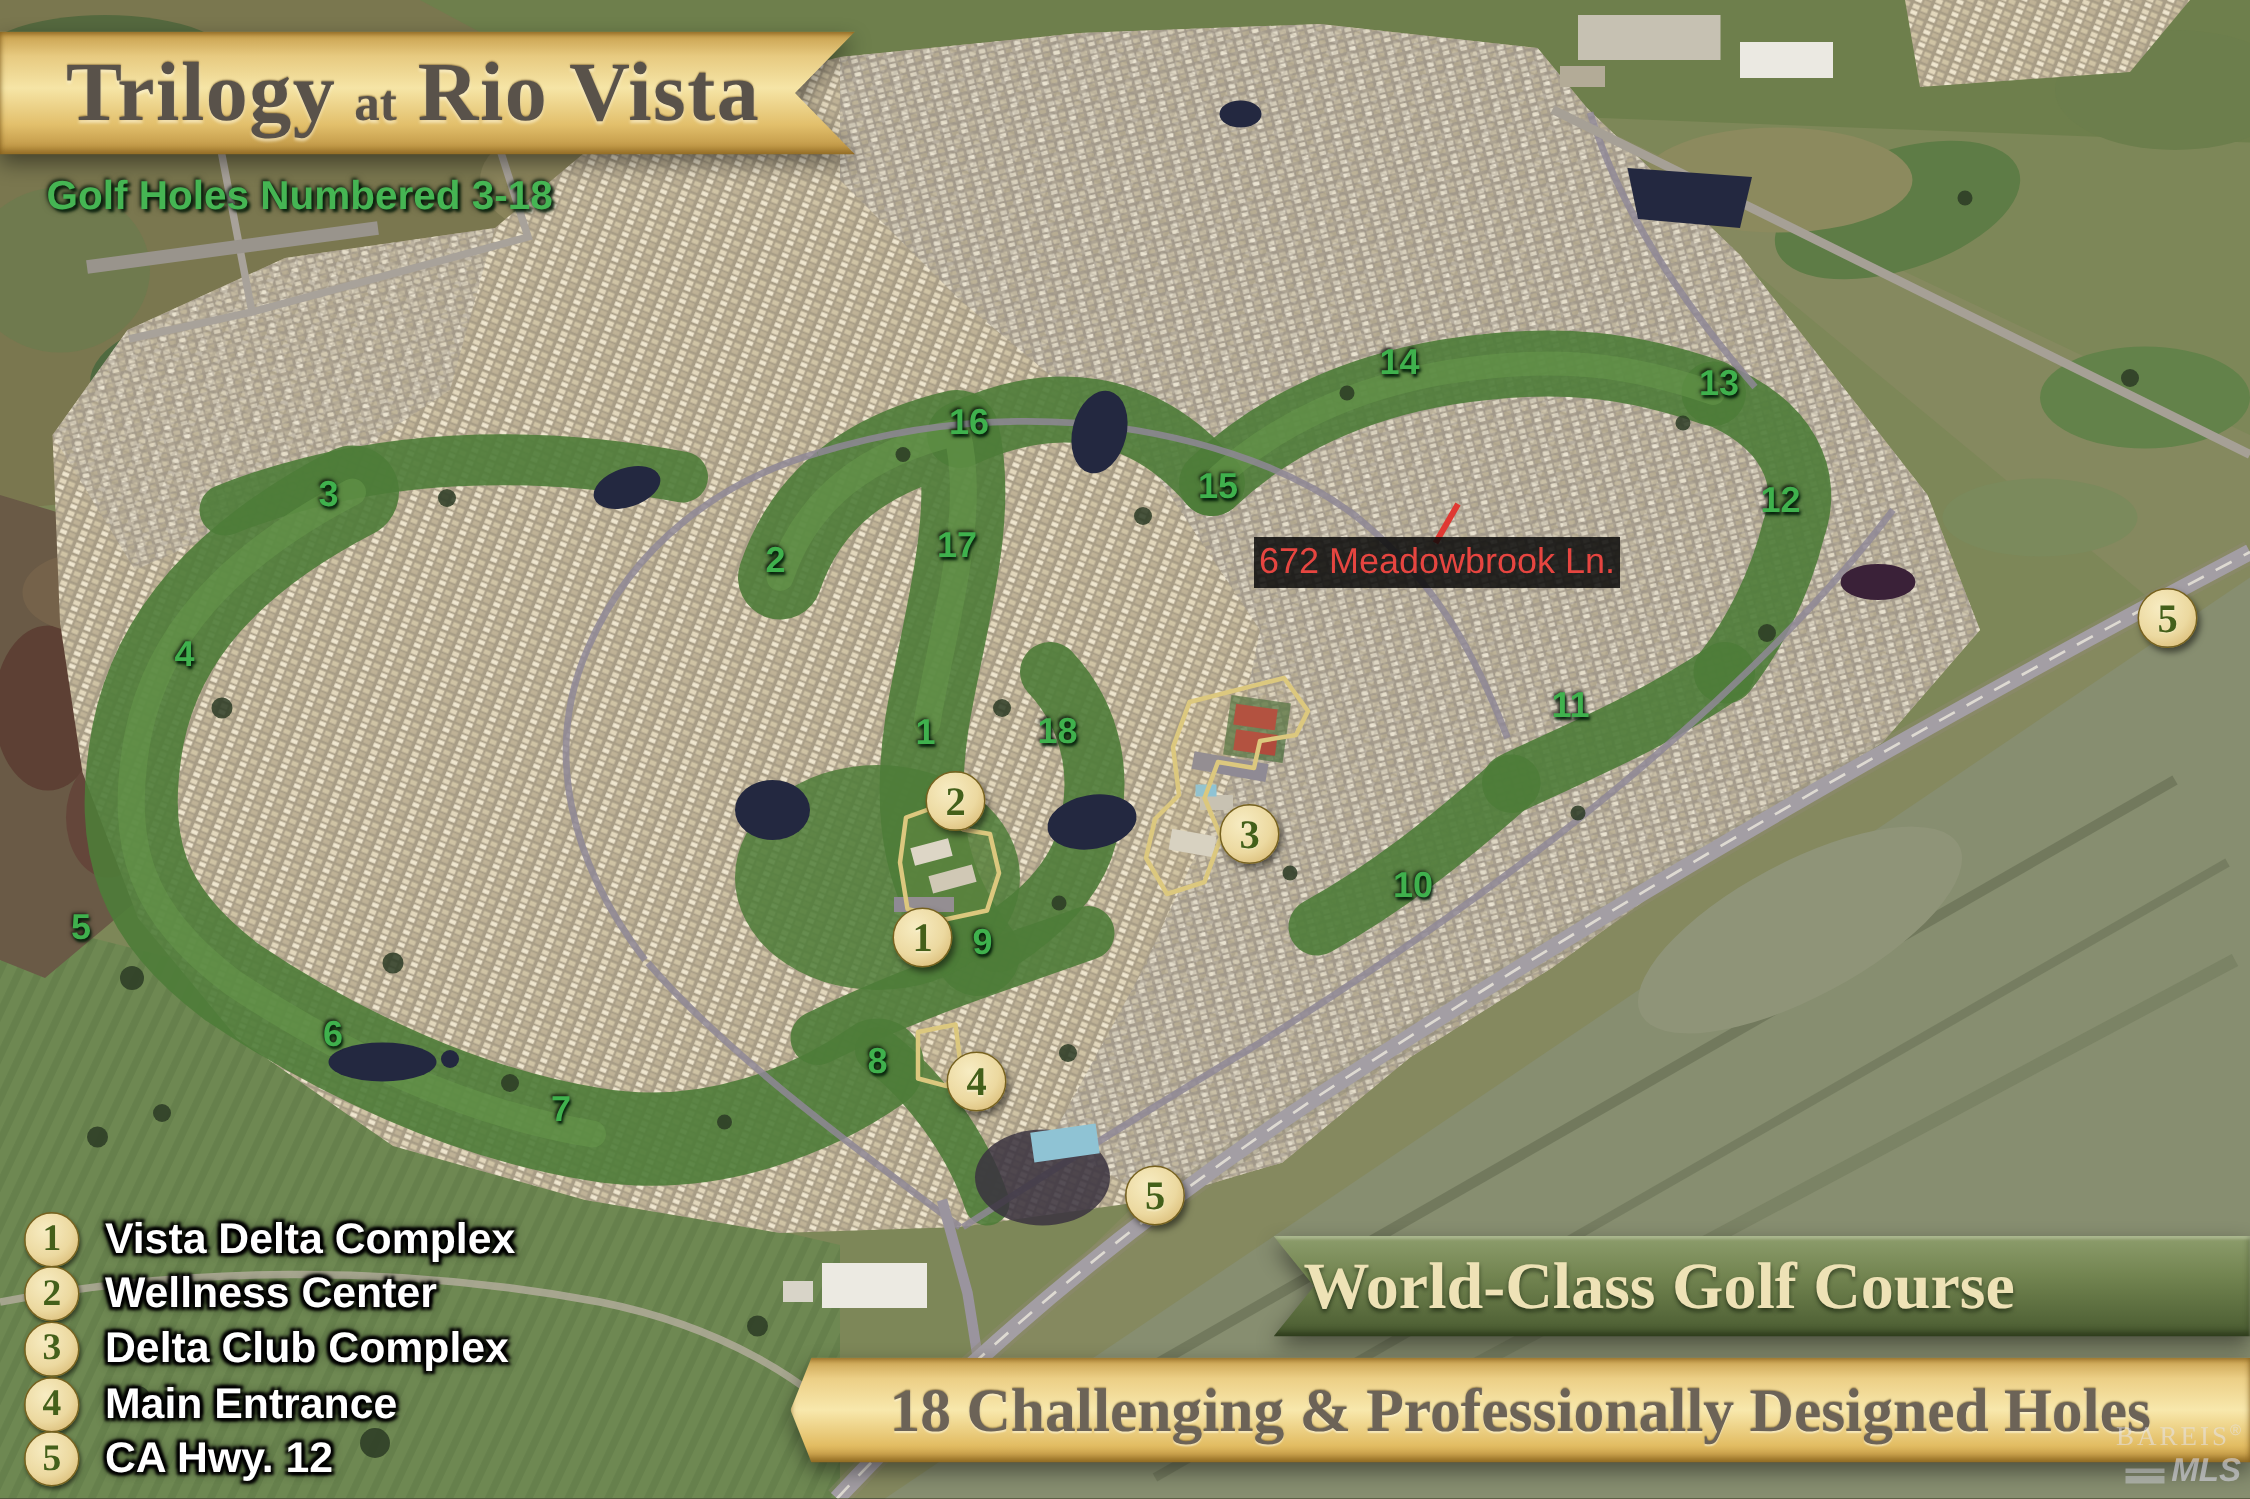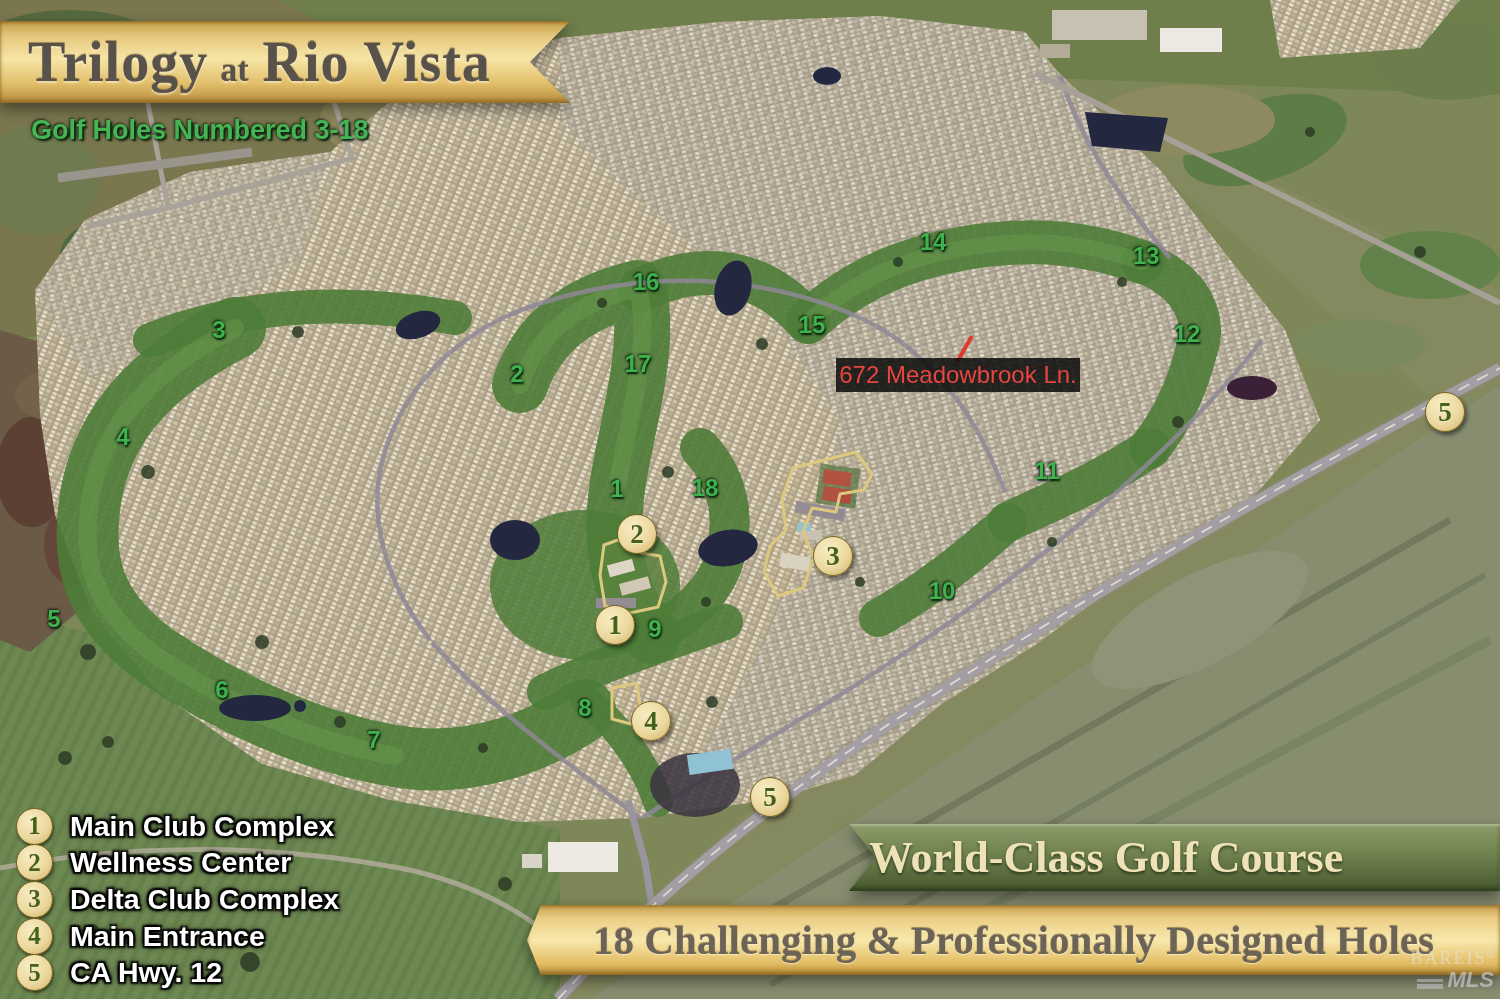--- a/index.html
+++ b/index.html
@@ -7,21 +7,21 @@
          font-family:"Liberation Sans",sans-serif;background:#7d8758;}
   .stage svg.map{position:absolute;inset:0;display:block;}
 
   
   .ribbon-wrap{position:absolute;filter:drop-shadow(0 6px 7px rgba(0,0,0,.45));}
   .ribbon{width:100%;height:100%;display:flex;align-items:center;}
   .ribbon-top-wrap{left:0;top:21px;width:570px;height:82px;}
   .ribbon-top{clip-path:polygon(0 0,100% 0,calc(100% - 40px) 50%,100% 100%,0 100%);
       background:linear-gradient(180deg,#c59c48 0%,#e7ca80 20%,#f6e5a6 46%,#e2bf6b 76%,#b78d3c 100%);
       box-shadow:inset 0 2px 3px rgba(110,75,15,.55), inset 0 -3px 4px rgba(110,75,15,.5);
-      padding-left:28px;box-sizing:border-box;}
+      padding-left:44px;box-sizing:border-box;}
   .title-text{font-family:"Liberation Serif",serif;font-weight:bold;color:#59524a;
       text-shadow:0 2px 2px rgba(255,250,225,.55),0 -1px 1px rgba(70,45,10,.45);
       display:flex;align-items:baseline;white-space:nowrap;}
   .title-main,.title-place{font-size:56px;letter-spacing:1px;}
   .title-at{font-size:34px;margin:0 14px 0 12px;}
 
   .ribbon-green-wrap{left:849px;top:824px;width:651px;height:67px;}
   .ribbon-green{clip-path:polygon(0 0,100% 0,100% 100%,0 100%,27px 50%);
       background:linear-gradient(180deg,#8d9d6c 0%,#728450 40%,#536538 85%,#46582e 100%);
       box-shadow:inset 0 2px 2px rgba(235,240,215,.35), inset 0 -3px 4px rgba(25,35,12,.55);
@@ -304,21 +304,21 @@
   <div class="marker" style="left:833px;top:556px">3</div>
   <div class="marker" style="left:651px;top:721px">4</div>
   <div class="marker" style="left:770px;top:797px">5</div>
   <div class="marker" style="left:1445px;top:412px">5</div>
 
   <div class="addr">672 Meadowbrook Ln.</div>
 
   <div class="legend">
     <div class="legend-row">
       <div class="legend-circle">1</div>
-      <div class="legend-label">Main Club Complex</div>
+      <div class="legend-label">Vista Delta Complex</div>
     </div>
     <div class="legend-row">
       <div class="legend-circle">2</div>
       <div class="legend-label">Wellness Center</div>
     </div>
     <div class="legend-row">
       <div class="legend-circle">3</div>
       <div class="legend-label">Delta Club Complex</div>
     </div>
     <div class="legend-row">

